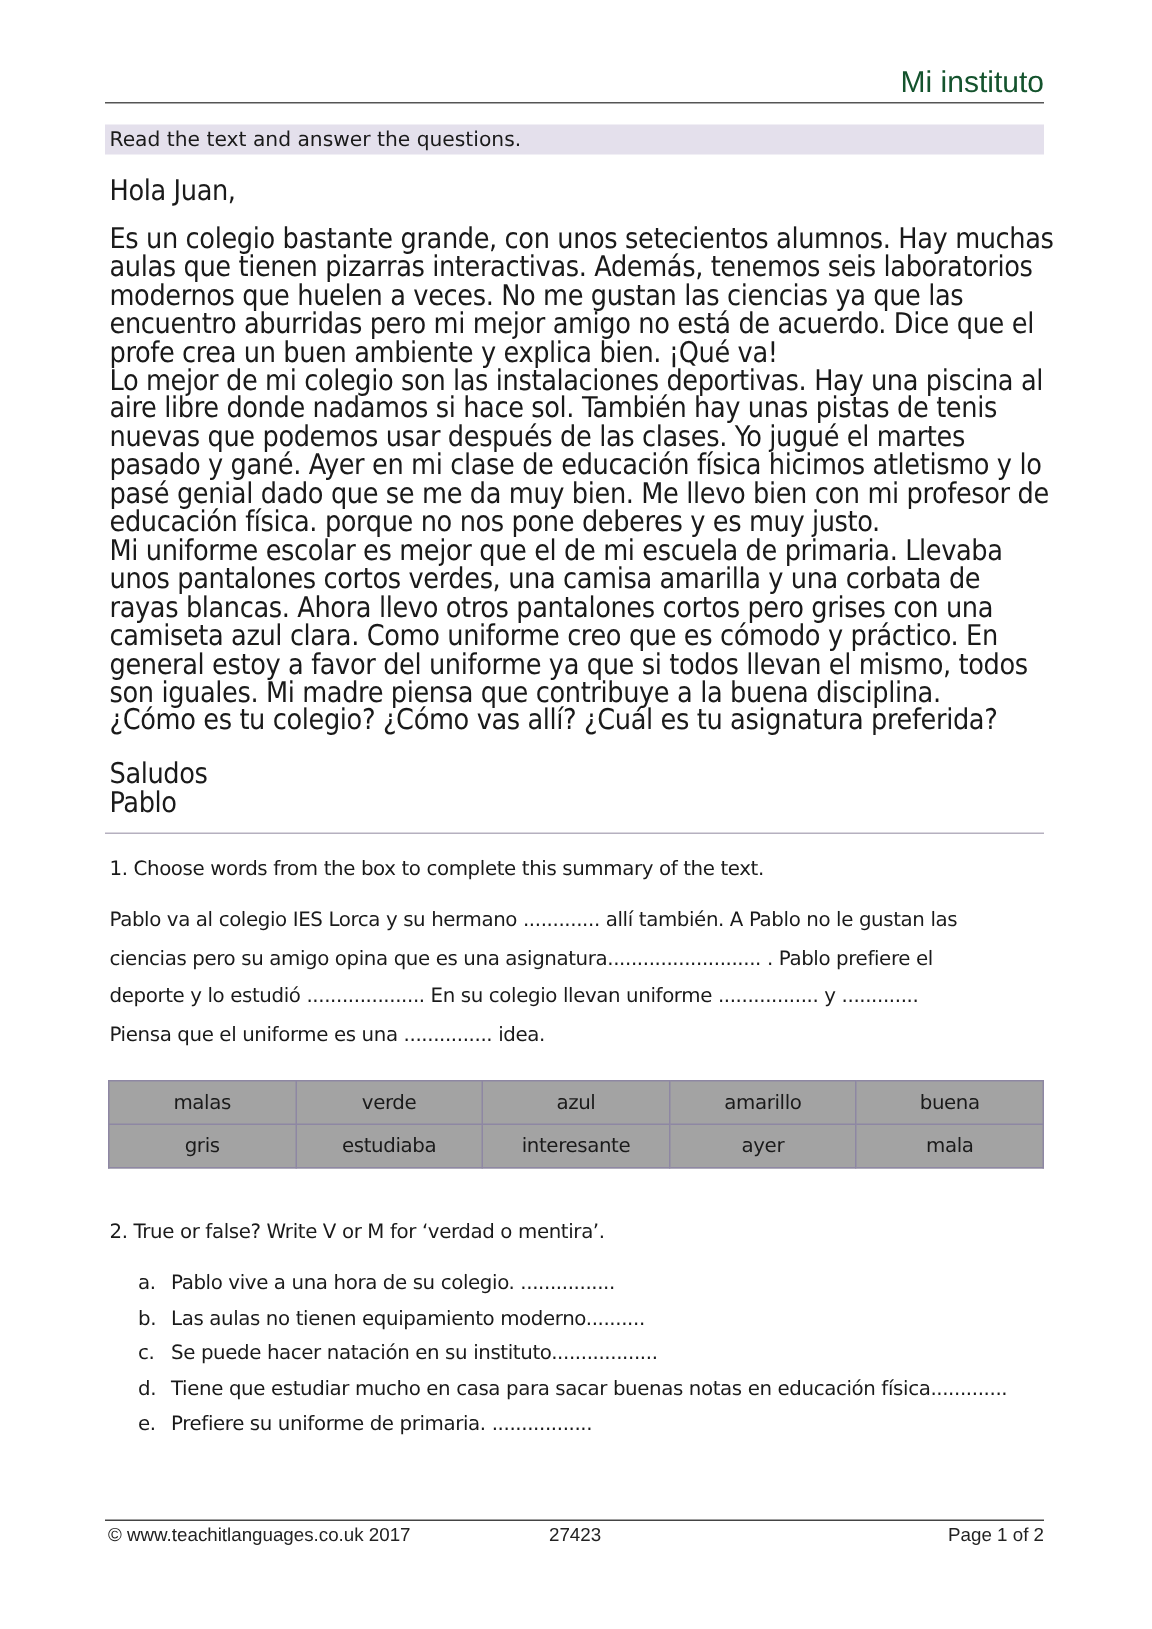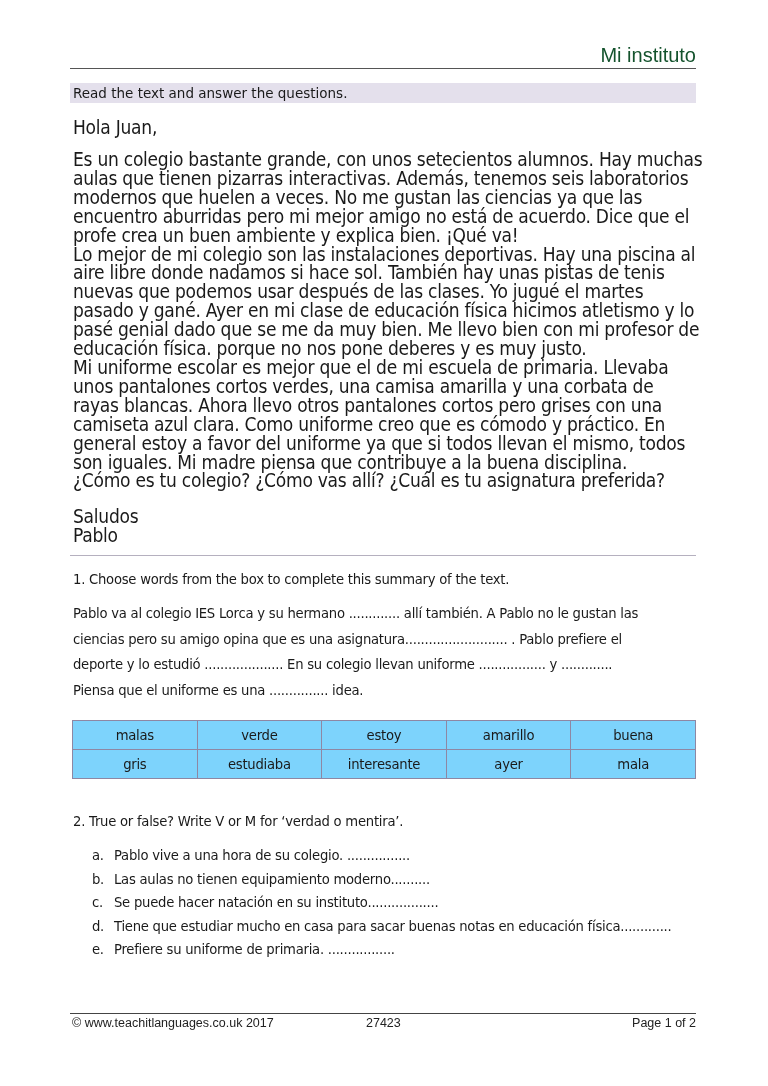--- a/index.html
+++ b/index.html
@@ -16,21 +16,21 @@
   .letter { top: 150px; }
   .letter p { margin: 0; }
   .signoff { top: 507px; }
   .section-rule { position: absolute; left: 70px; right: 72px; top: 555px; border-top: 1px solid #b5b0bf; }
   .q-heading { position: absolute; left: 73px; font-weight: normal; font-size: 13.2px; letter-spacing: -0.25px; }
   .q1 { top: 572px; }
   .q2 { top: 814px; }
   .summary { position: absolute; left: 73px; top: 601px; width: 630px; font-size: 13.2px; line-height: 25.5px; letter-spacing: -0.25px; }
   .summary p { margin: 0; }
   table.wordbox { position: absolute; left: 72px; top: 720px; width: 624px; border-collapse: collapse;
-                  background: #7dd3fc; table-layout: fixed; }
+                  background: #a3a3a3; table-layout: fixed; }
   table.wordbox td { border: 1.5px solid #8e87a3; text-align: center; height: 28px; font-size: 13.2px; letter-spacing: -0.25px; padding: 0; }
   .tf-list { position: absolute; left: 92px; top: 844px; margin: 0; padding: 0; list-style: none; font-size: 13.2px; letter-spacing: -0.25px; }
   .tf-list li { height: 23.5px; line-height: 23.5px; }
   .tf-list .letter-mark { display: inline-block; width: 22px; }
   .footer-rule { position: absolute; left: 70px; right: 72px; top: 1013px; border-top: 1.5px solid #444; }
   .footer { position: absolute; left: 72px; right: 72px; top: 1016px; font-family: "Liberation Sans", sans-serif; font-size: 12.5px; color: #222; }
   .footer .left { position: absolute; left: 0; }
   .footer .mid { position: absolute; left: 294px; }
   .footer .right { position: absolute; right: 0; }
 </style>
@@ -65,21 +65,21 @@
   <p>ciencias pero su amigo opina que es una asignatura.......................... . Pablo prefiere el</p>
   <p>deporte y lo estudió  .................... En su colegio llevan uniforme ................. y .............</p>
   <p>Piensa que el uniforme es una  ............... idea.</p>
 </div>
 
 <table class="wordbox">
   <tbody>
       <tr>
     <td>malas</td>
     <td>verde</td>
-    <td>estoy</td>
+    <td>azul</td>
     <td>amarillo</td>
     <td>buena</td>
   </tr>
   <tr>
     <td>gris</td>
     <td>estudiaba</td>
     <td>interesante</td>
     <td>ayer</td>
     <td>mala</td>
   </tr>

